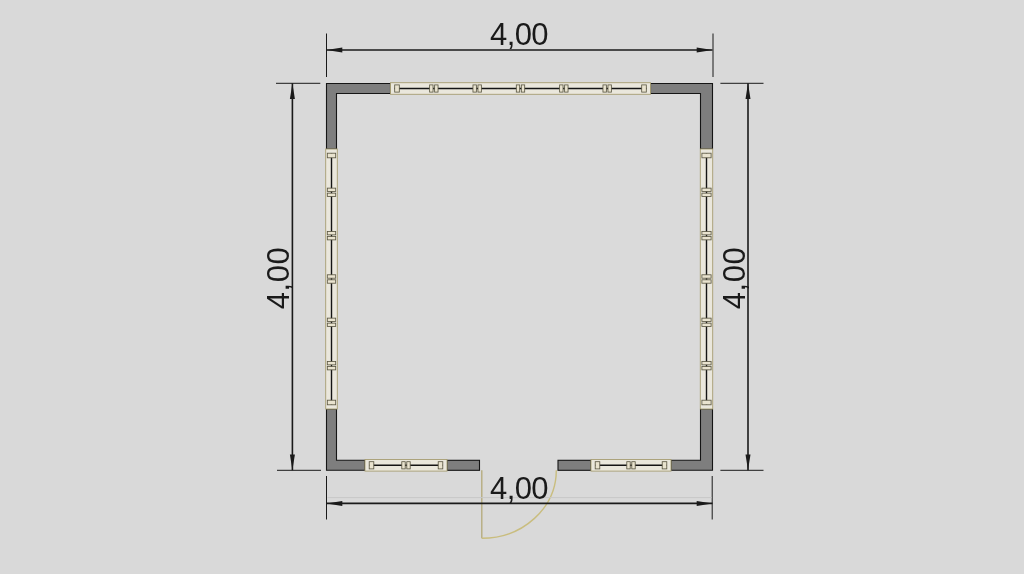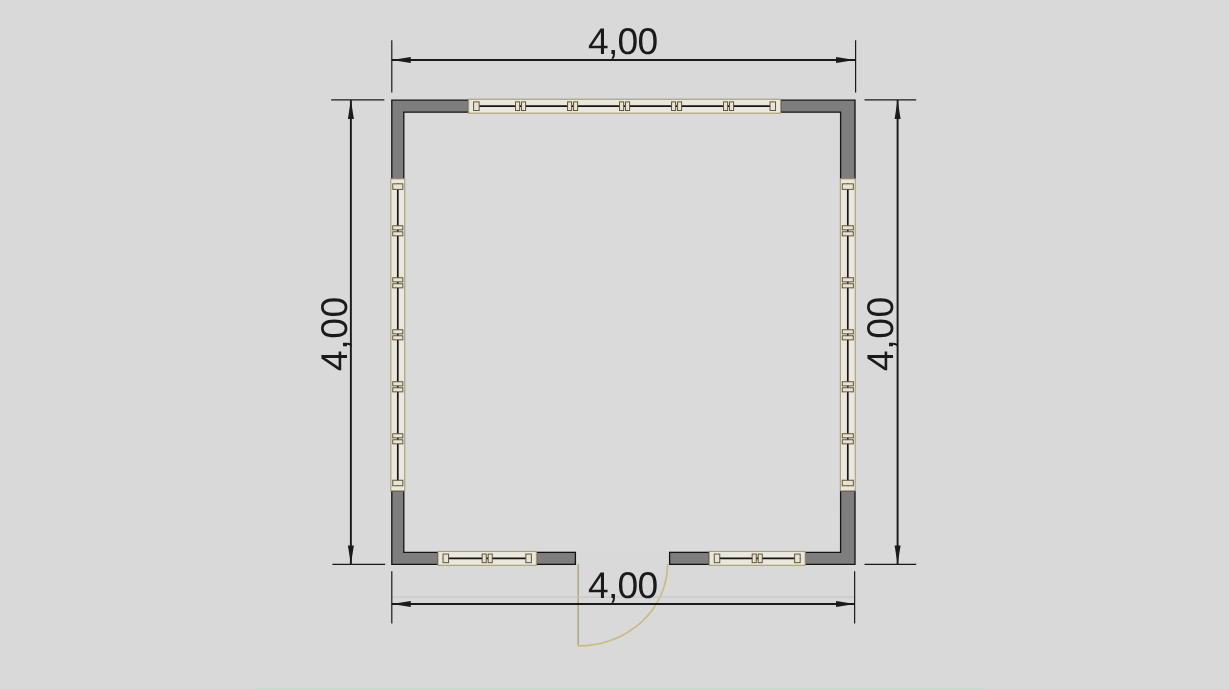--- a/index.html
+++ b/index.html
@@ -1,17 +1,17 @@
 <!DOCTYPE html>
 <html><head>
 <meta charset="utf-8">
 <title>Floor plan 4,00 x 4,00</title>
 <style>
   html,body{margin:0;padding:0;background:#d9d9d9;}
-  #stage{position:relative;width:820px;height:574px;background:#86efac;overflow:hidden;}
+  #stage{position:relative;width:820px;height:574px;background:#fde047;overflow:hidden;}
   svg{display:block;}
 </style>
 </head>
 <body>
 <div id="stage">
 <svg width="1024" height="574" viewBox="0 0 1024 574">
 
 <rect x="0" y="0" width="1024" height="574" fill="#d9d9d9"></rect>
 
 <g>

